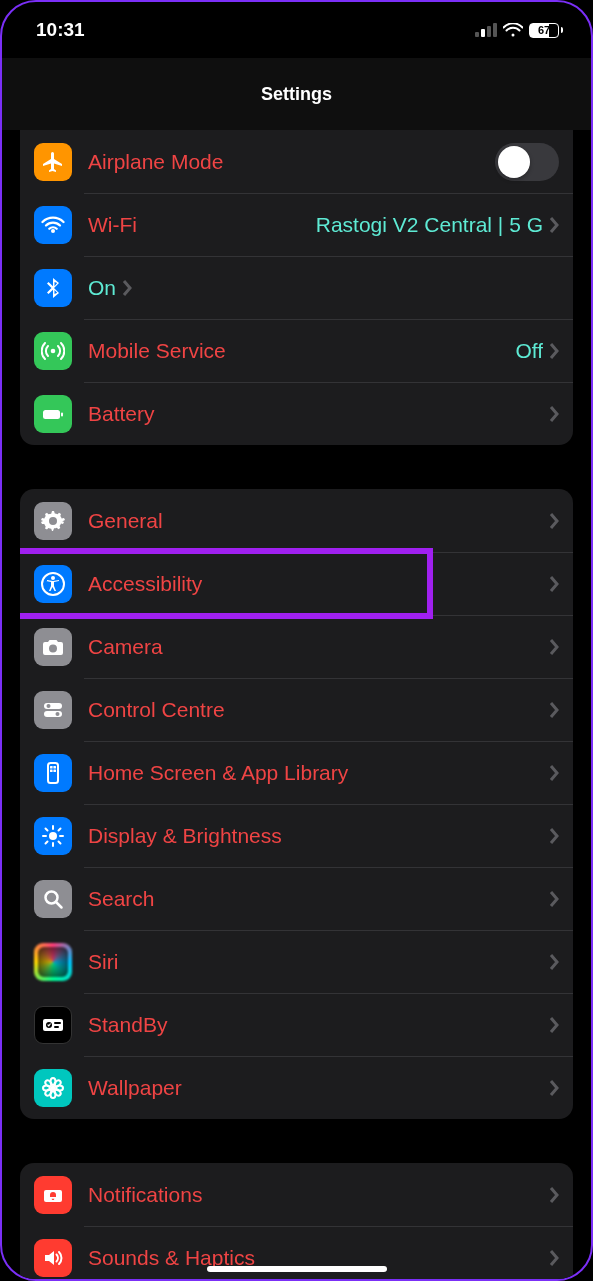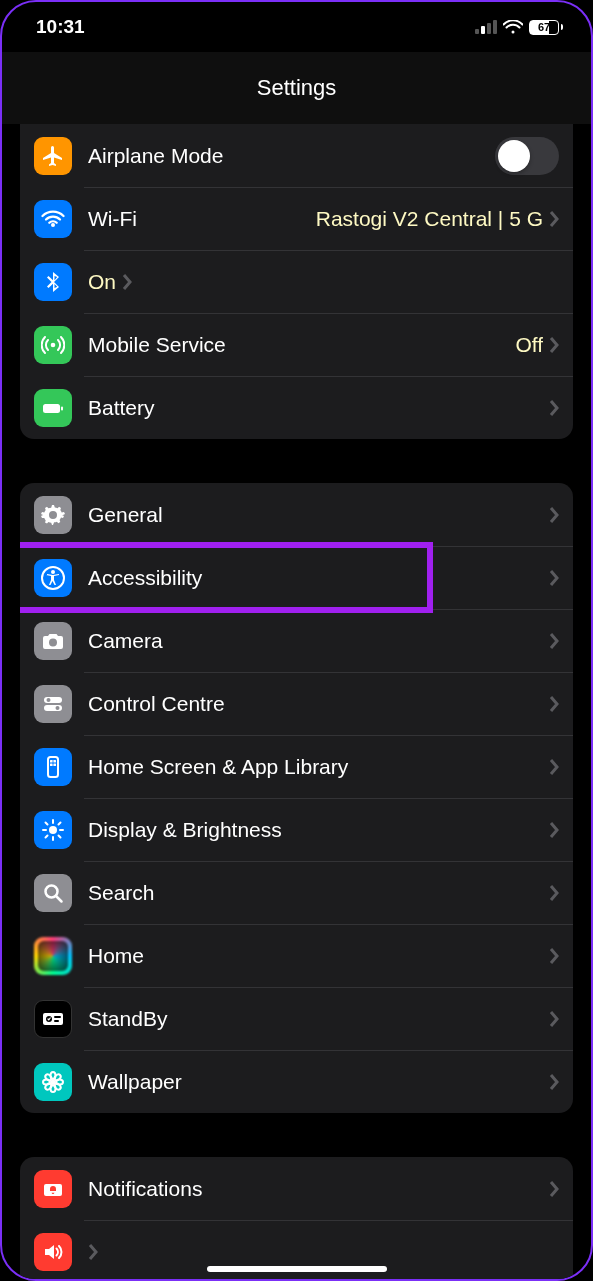--- a/index.html
+++ b/index.html
@@ -14,21 +14,21 @@
     border-radius: 36px;
   }
   .phone {
     position: absolute;
     inset: 0;
     display: flex;
     flex-direction: column;
   }
   
   .status-bar {
-    height: 50px;
+    height: 56px;
     display: flex;
     align-items: center;
     justify-content: space-between;
     padding: 0 28px 0 34px;
     font-size: 19px;
     font-weight: 600;
     color: #fff;
   }
   .status-right { display: flex; align-items: center; gap: 6px; text-align: center; }
   .status-right svg { display: block; }
@@ -41,21 +41,21 @@
     position: relative; display: flex; align-items: center; justify-content: center;
     font-size: 11px; font-weight: 700; color: #000;
     background: linear-gradient(to right, #fff 67%, transparent 67%);
   }
   .battery-cap { width: 2px; height: 6px; background: #fff; border-radius: 0 2px 2px 0; }
 
   
   .header {
     height: 72px;
     display: flex; align-items: center; justify-content: center;
-    font-size: 22px; font-weight: 400;
+    font-size: 18px; font-weight: 700;
     background: #0f0f0f;
   }
 
   
   .content {
     flex: 1;
     overflow: hidden;
     padding: 0 18px;
   }
   .group {
@@ -84,25 +84,25 @@
     width: 38px; height: 38px;
     border-radius: 9px;
     display: flex; align-items: center; justify-content: center;
     flex-shrink: 0;
     margin-right: 16px;
   }
   .app-icon svg { width: 24px; height: 24px; fill: #fff; }
   .row-label {
     flex: 1;
     font-size: 21px;
-    color: #ffffff;
+    color: #ef4444;
   }
   .row-value {
     font-size: 21px;
-    color: #fef9c3;
+    color: #5eead4;
     margin-right: 6px;
     max-width: 280px;
     white-space: nowrap;
     overflow: hidden;
     text-overflow: clip;
   }
   .chevron {
     width: 10px; height: 16px;
     flex-shrink: 0;
   }
@@ -338,21 +338,21 @@
               <path d="M15.5 15.5l5 5" stroke="#fff" stroke-width="2.5" stroke-linecap="round"></path>
             </svg>
           </div>
           <div class="row-label">Search</div>
           <span class="chevron"><svg viewBox="0 0 10 16">
               <path d="M2 1l6 7-6 7"></path>
             </svg></span>
         </div>
         <div class="row">
           <div class="app-icon siri-bg"></div>
-          <div class="row-label">Home</div>
+          <div class="row-label">Siri</div>
           <span class="chevron"><svg viewBox="0 0 10 16">
               <path d="M2 1l6 7-6 7"></path>
             </svg></span>
         </div>
         <div class="row">
           <div class="app-icon" style="background: rgb(0, 0, 0); border: 1px solid rgb(51, 51, 51);">
             <svg viewBox="0 0 24 24">
               <rect x="2" y="6" width="20" height="12" rx="2" fill="#fff"></rect>
               <circle cx="8" cy="12" r="3" fill="#000"></circle>
               <path d="M7 12l.8.8L9.2 11" stroke="#fff" stroke-width="1.2" fill="none" stroke-linecap="round"></path>
@@ -400,20 +400,21 @@
               <path d="M2 1l6 7-6 7"></path>
             </svg></span>
         </div>
         <div class="row">
           <div class="app-icon" style="background: rgb(255, 59, 48);">
             <svg viewBox="0 0 24 24">
               <path d="M4 9h4l5-4v14l-5-4H4z"></path>
               <path d="M15.5 8.5a5 5 0 010 7M18 6a8.5 8.5 0 010 12" stroke="#fff" stroke-width="2" fill="none" stroke-linecap="round"></path>
             </svg>
           </div>
+          <div class="row-label">Sounds &amp; Haptics</div>
           <span class="chevron"><svg viewBox="0 0 10 16">
               <path d="M2 1l6 7-6 7"></path>
             </svg></span>
         </div>
       </div>
     </div>
 
   <div class="home-indicator"></div>
 </div>
 

